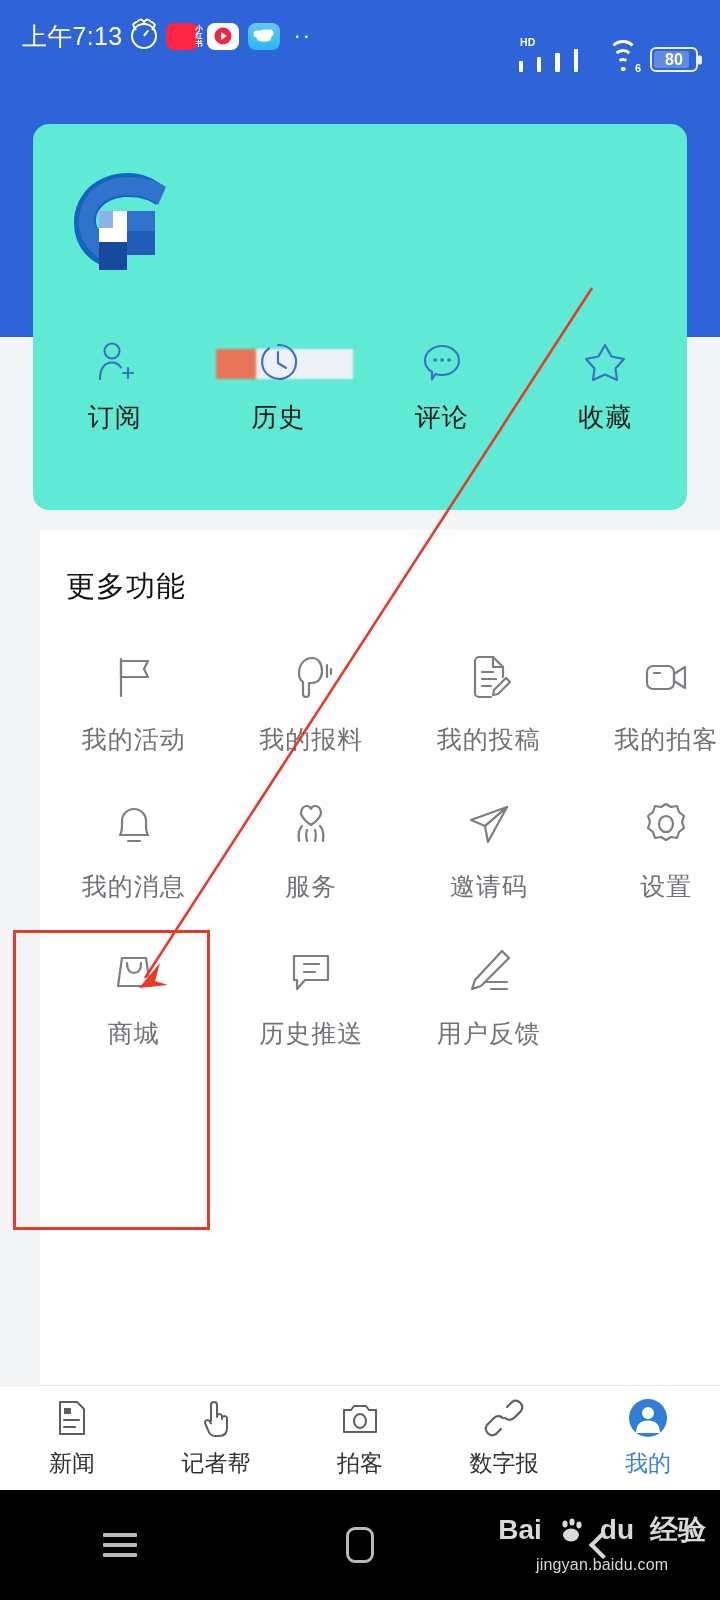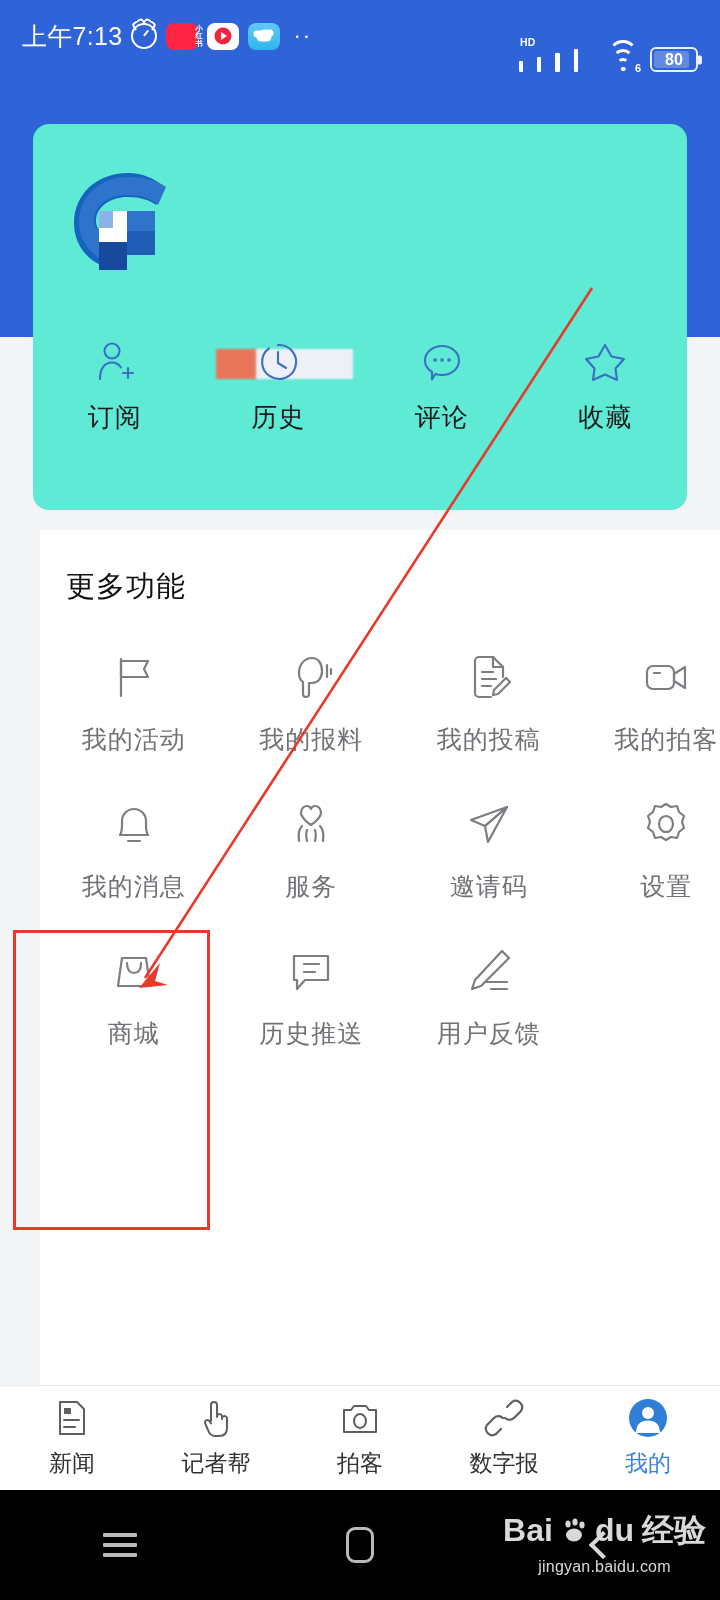--- a/index.html
+++ b/index.html
@@ -164,21 +164,21 @@
   }
   .an-btn{ flex:1; display:flex; align-items:center; justify-content:center; cursor:pointer; }
   .an-recents{ width:34px; height:24px; display:flex; flex-direction:column; justify-content:space-between; }
   .an-recents span{ height:4px; background:#b9b9b9; border-radius:1px; }
   .an-home{ width:28px; height:36px; border:3.5px solid #b9b9b9; border-radius:9px; }
   .an-back{ width:20px; height:20px; border-left:4px solid #d8d8d8; border-bottom:4px solid #d8d8d8; transform:rotate(45deg); margin-left:6px; }
   .watermark{
     position:absolute; right:14px; top:50%; transform:translateY(-50%);
     color:#d9d9d9; text-align:center; pointer-events:none;
   }
-  .wm-main{ font-size:32px; font-weight:bold; display:flex; align-items:center; gap:8px; line-height:1; }
+  .wm-main{ font-size:28px; font-weight:bold; display:flex; align-items:flex-end; gap:16px; line-height:1; }
   .wm-sub{ font-size:16px; margin-top:12px; letter-spacing:.2px; }
   .wm-paw{ position:relative; width:26px; height:26px; }
 
   
   .anno-box{
     position:absolute; left:13px; top:930px; width:197px; height:300px;
     border:3px solid #e8392b; pointer-events:none;
   }
   .anno-line{
     position:absolute; left:0; top:0; width:720px; height:1600px;

